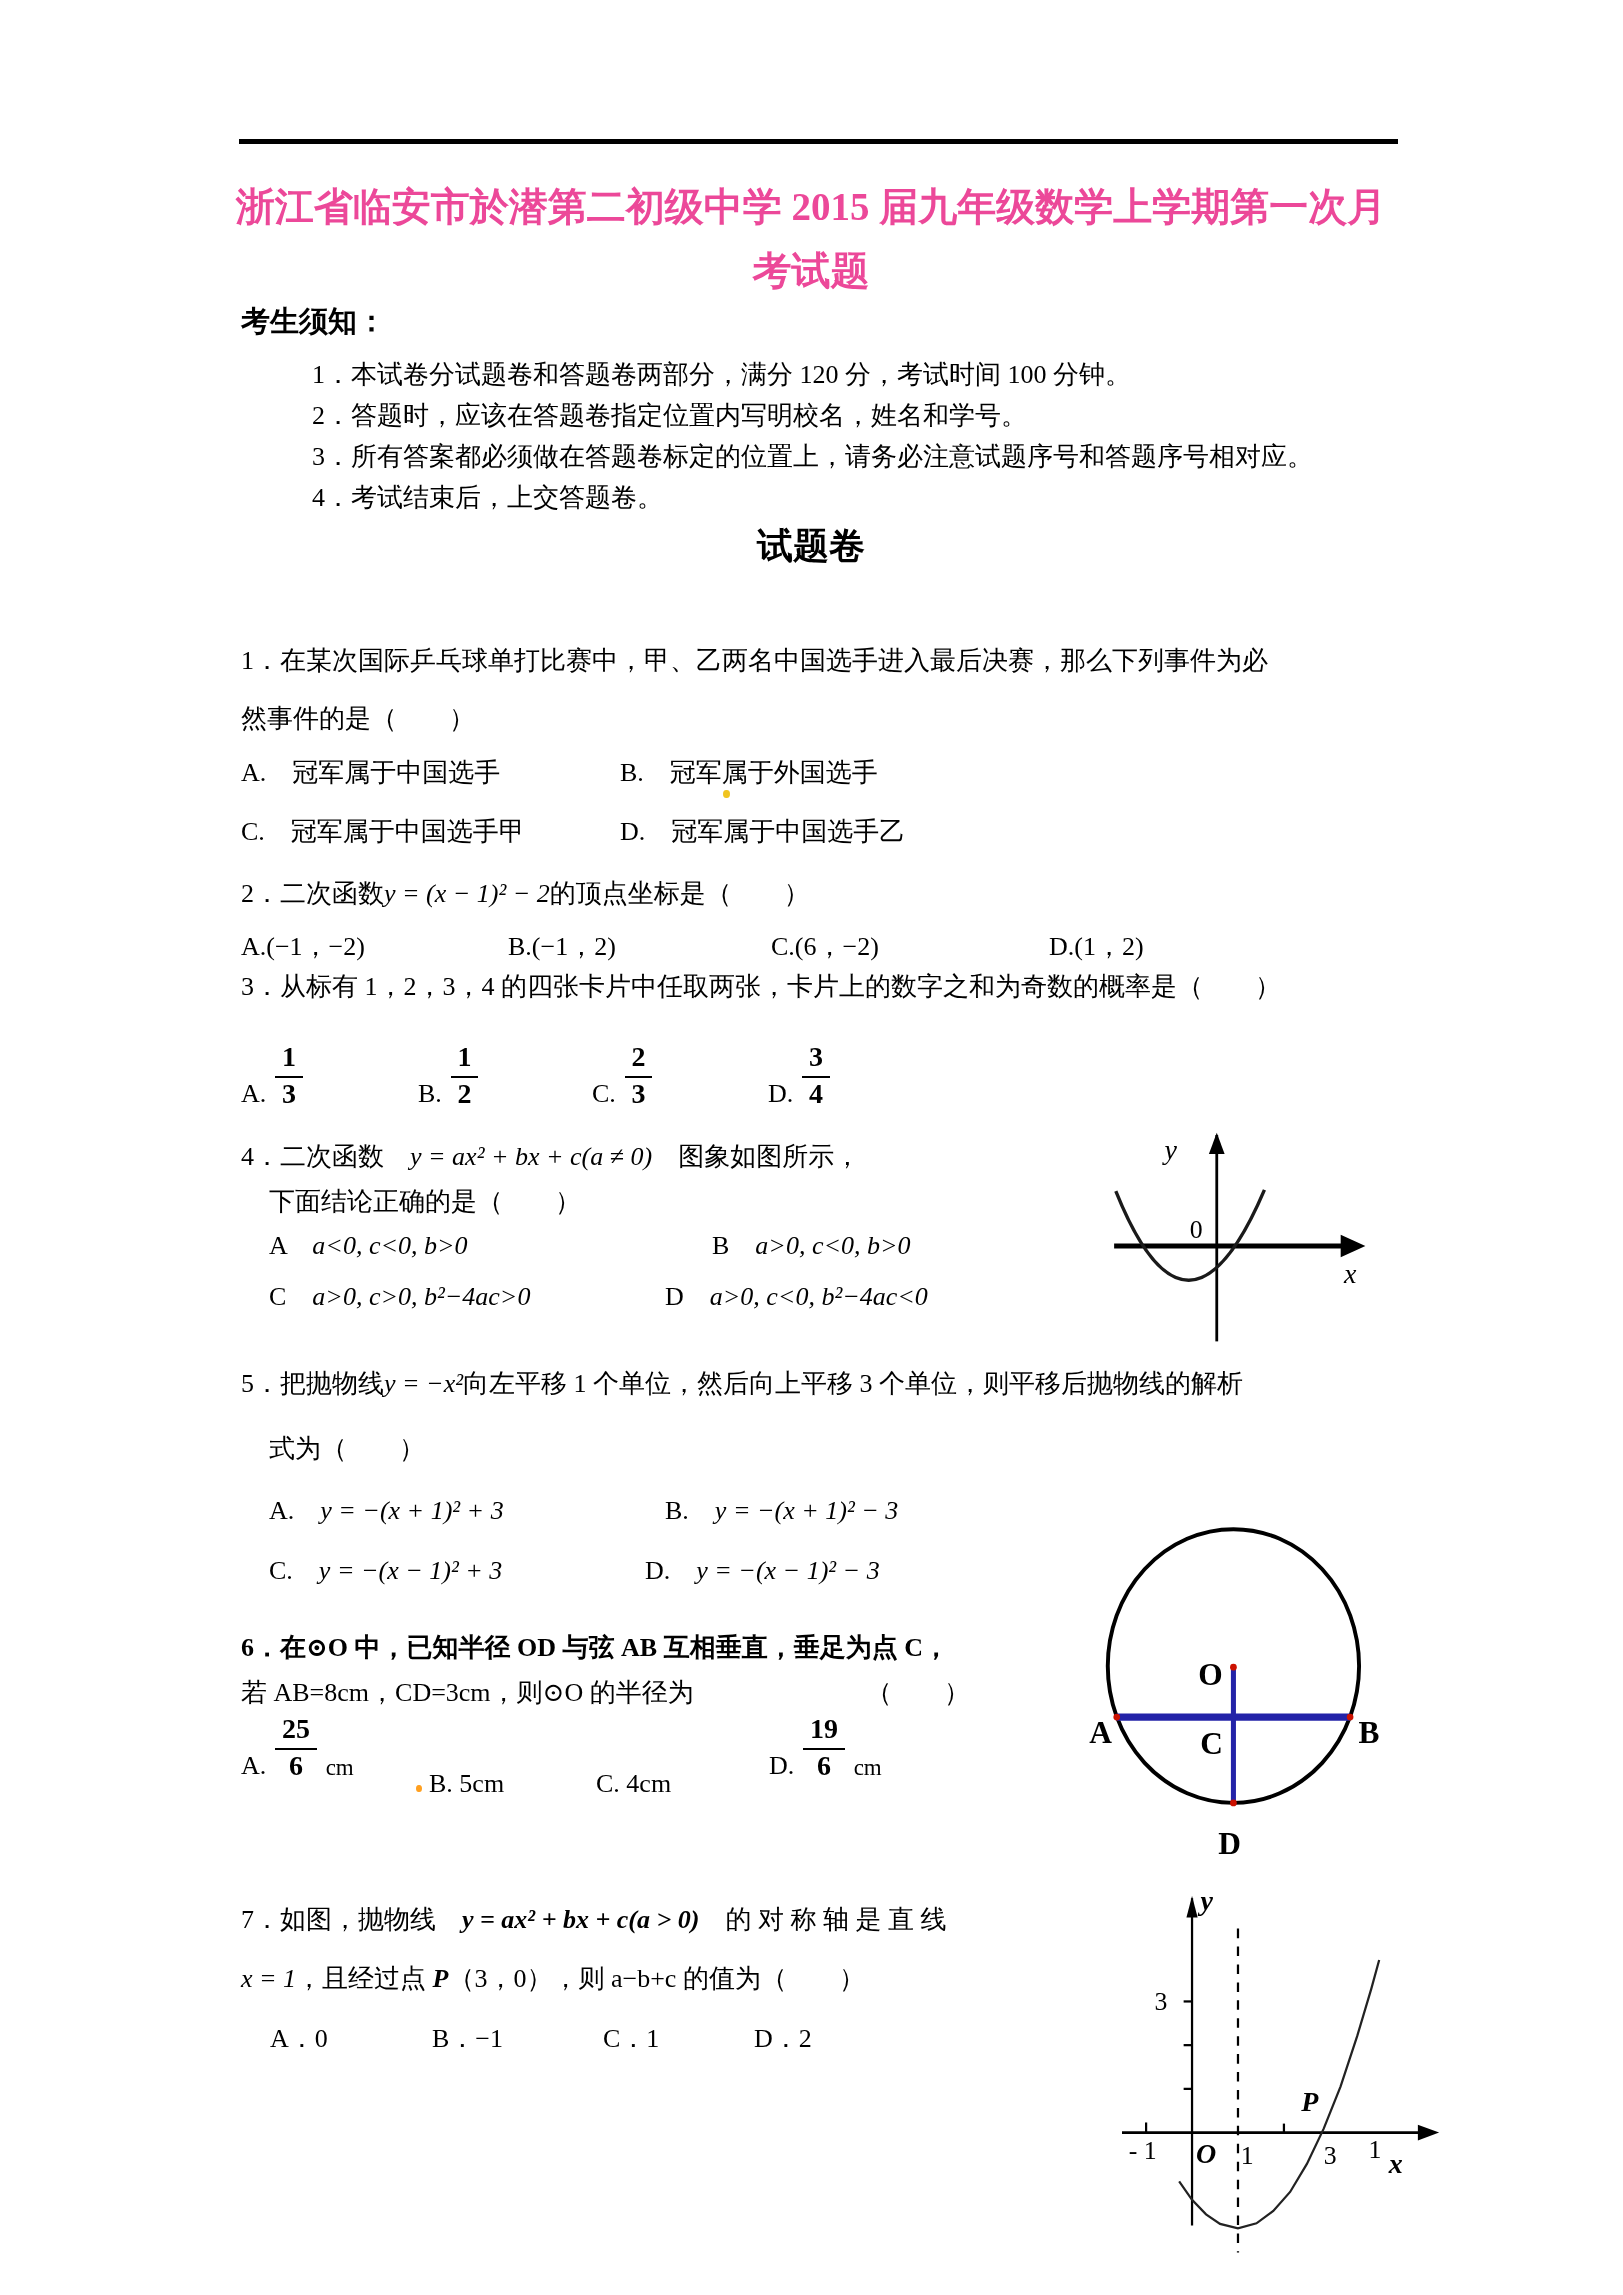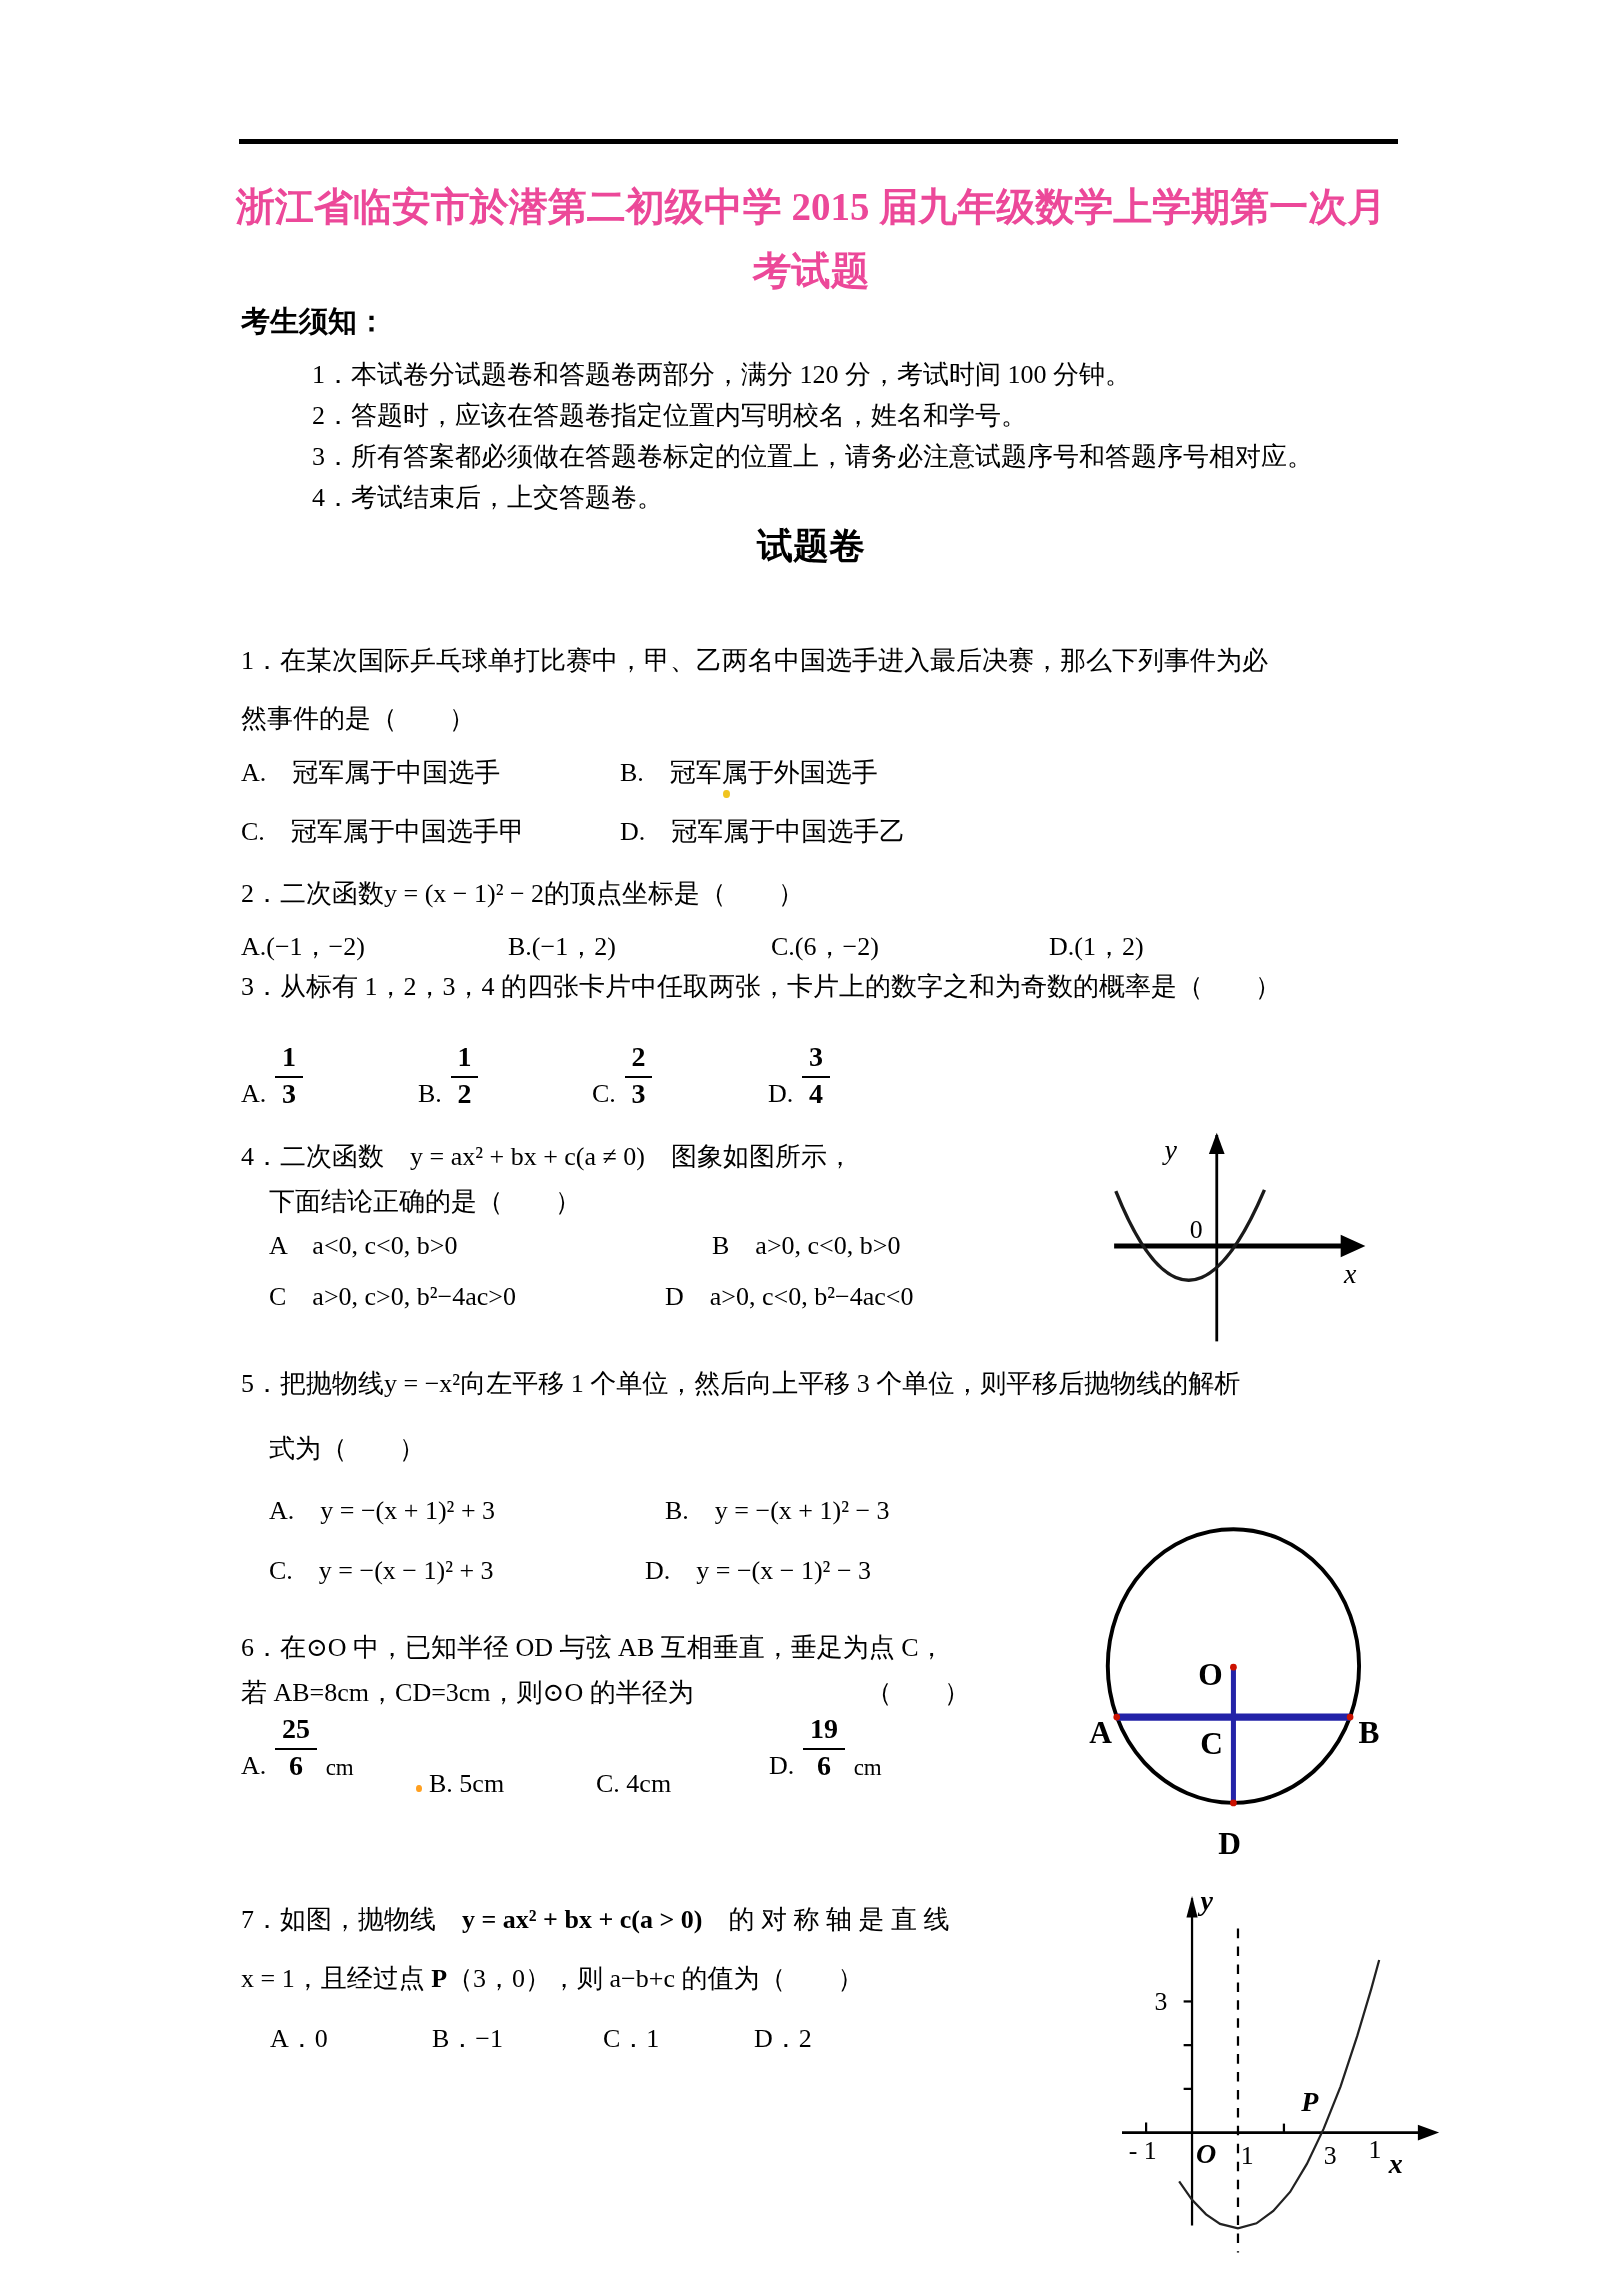--- a/index.html
+++ b/index.html
@@ -8,21 +8,21 @@
     width:1623px;
     height:2295px;
     background:#ffffff;
     font-family:"Liberation Serif","DejaVu Serif",serif;
     color:#000000;
     overflow:hidden;
   }
   .abs{position:absolute;white-space:pre;}
   .t{font-size:26px;line-height:1.25;}
   .b{font-weight:bold;}
-  .math{font-family:"Liberation Serif","DejaVu Serif",serif;}
+  .math{font-style:italic;font-family:"Liberation Serif","DejaVu Serif",serif;}
   .rule{position:absolute;background:#000;}
   .title{
     position:absolute;left:225px;top:175px;width:1172px;
     text-align:center;color:#ec4899;font-weight:bold;
     font-size:39px;line-height:64px;white-space:pre;
   }
   .center-line{position:absolute;left:225px;width:1172px;text-align:center;}
   .fracopt{position:absolute;display:flex;align-items:flex-end;gap:9px;white-space:pre;}
   .flabel{font-size:26px;line-height:1;padding-bottom:3.4px;}
   .funit{font-size:23px;line-height:1;padding-bottom:3.4px;}
@@ -101,21 +101,21 @@
     <text x="412" y="278" font-size="50" font-style="italic">x</text>
   </svg>
 
   <div class="abs t" style="left:241px;top:1368px;"><span>5．把抛物线</span><span class="math">y = −x²</span><span>向左平移 1 个单位，然后向上平移 3 个单位，则平移后抛物线的解析</span></div>
   <div class="abs t" style="left:269px;top:1433px;">式为（　　）</div>
   <div class="abs t" style="left:269px;top:1495px;"><span>A.　</span><span class="math">y = −(x + 1)² + 3</span></div>
   <div class="abs t" style="left:665px;top:1495px;"><span>B.　</span><span class="math">y = −(x + 1)² − 3</span></div>
   <div class="abs t" style="left:269px;top:1555px;"><span>C.　</span><span class="math">y = −(x − 1)² + 3</span></div>
   <div class="abs t" style="left:645px;top:1555px;"><span>D.　</span><span class="math">y = −(x − 1)² − 3</span></div>
 
-  <div class="abs t" style="left:241px;top:1632px;">6．在⊙O 中，已知半径 OD 与弦 AB 互相垂直，垂足为点 C，</div>
+  <div class="abs t" style="left:241px;top:1632px;font-weight:bold;">6．在⊙O 中，已知半径 OD 与弦 AB 互相垂直，垂足为点 C，</div>
   <div class="abs t" style="left:241px;top:1677px;">若 AB=8cm，CD=3cm，则⊙O 的半径为</div>
   <div class="abs t" style="left:866px;top:1677px;">（　　）</div>
   <div class="fracopt" style="left:241px;top:1714px;">
     <span class="flabel">A.</span>
     <span class="frac"><span class="num">25</span><span class="den">6</span></span>
     <span class="funit">cm</span>
   </div>
   <div class="dot" style="left:416px;top:1785px;width:5.6px;height:7.3px;background:#ffa020;"></div>
   <div class="abs t" style="left:429px;top:1768px;">B. 5cm</div>
   <div class="abs t" style="left:596px;top:1768px;">C. 4cm</div>

